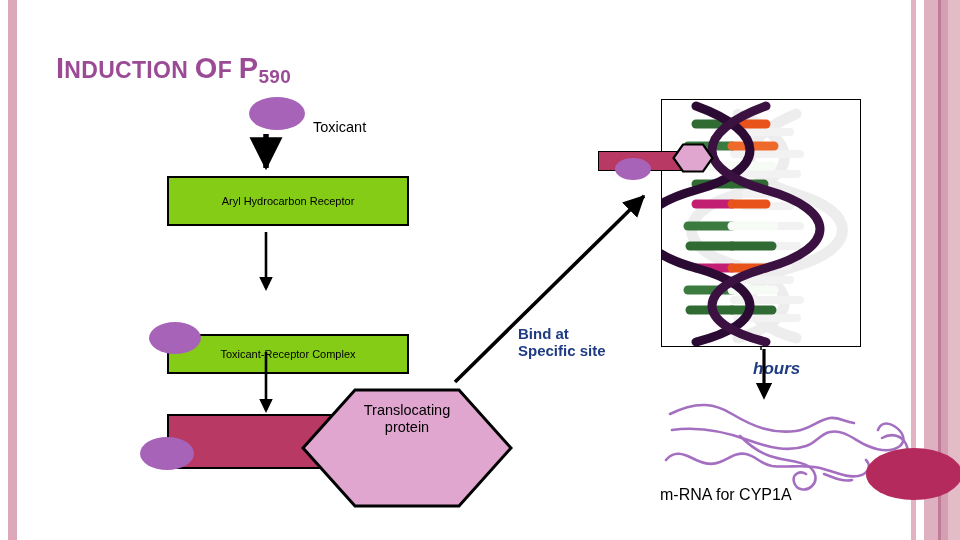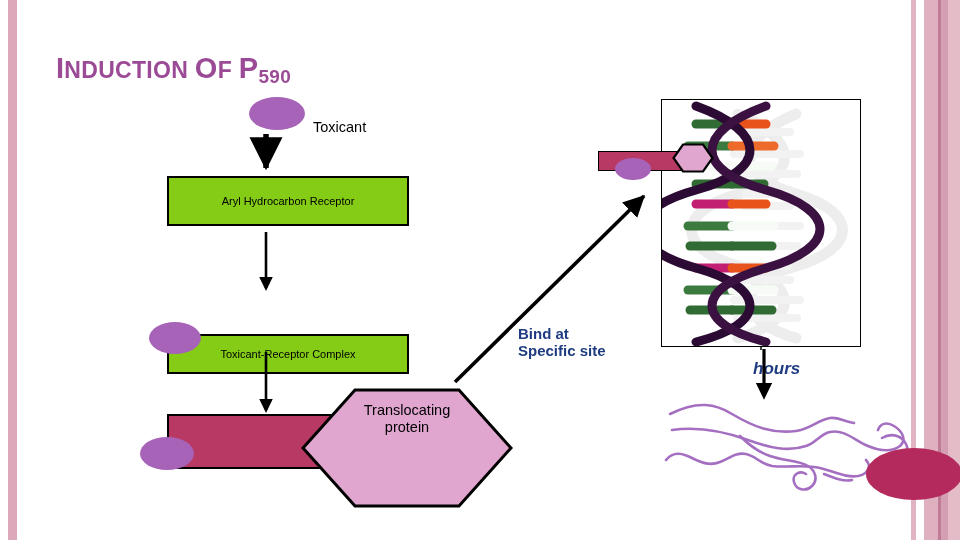--- a/index.html
+++ b/index.html
@@ -233,20 +233,21 @@
       <path d="M24 48 C 52 44, 78 50, 100 58 C 122 66, 140 70, 158 64 C 168 61, 172 52, 182 50 C 196 47, 206 58, 220 64 C 232 69, 244 70, 252 64 C 258 59, 256 50, 246 44 C 238 39, 232 42, 230 48"></path>
       <path d="M18 78 C 26 68, 36 72, 44 76 C 54 81, 62 84, 72 80 C 82 76, 88 70, 98 72 C 108 74, 112 82, 124 84 C 140 86, 156 82, 172 86 C 188 90, 198 96, 210 94 C 220 92, 224 84, 218 78"></path>
       <path d="M92 54 C 100 62, 110 70, 122 74 C 136 79, 150 78, 160 84 C 168 89, 170 98, 164 104 C 158 110, 148 108, 146 100 C 144 92, 152 88, 158 92"></path>
       <path d="M176 92 C 186 96, 196 100, 204 98"></path>
       <path d="M234 56 C 244 50, 254 54, 258 62 C 262 70, 256 78, 248 78"></path>
     </g>
   </svg>
 
   <div class="ellipse-crimson" style="left:866px; top:448px; width:96px; height:52px;"></div>
 
+  <div class="label-black-big" style="left:660px; top:485px;">m-RNA for CYP1A</div>
 
   <svg id="vec" viewBox="0 0 960 540" aria-hidden="true">
     <defs>
       <marker id="ah" markerWidth="8" markerHeight="8" refX="5.6" refY="3" orient="auto">
         <path d="M0,0 L6,3 L0,6 Z" fill="#000000"></path>
       </marker>
       <marker id="ah2" markerWidth="7" markerHeight="7" refX="4.2" refY="2.6" orient="auto">
         <path d="M0,0 L5.4,2.6 L0,5.2 Z" fill="#000000"></path>
       </marker>
     </defs>

